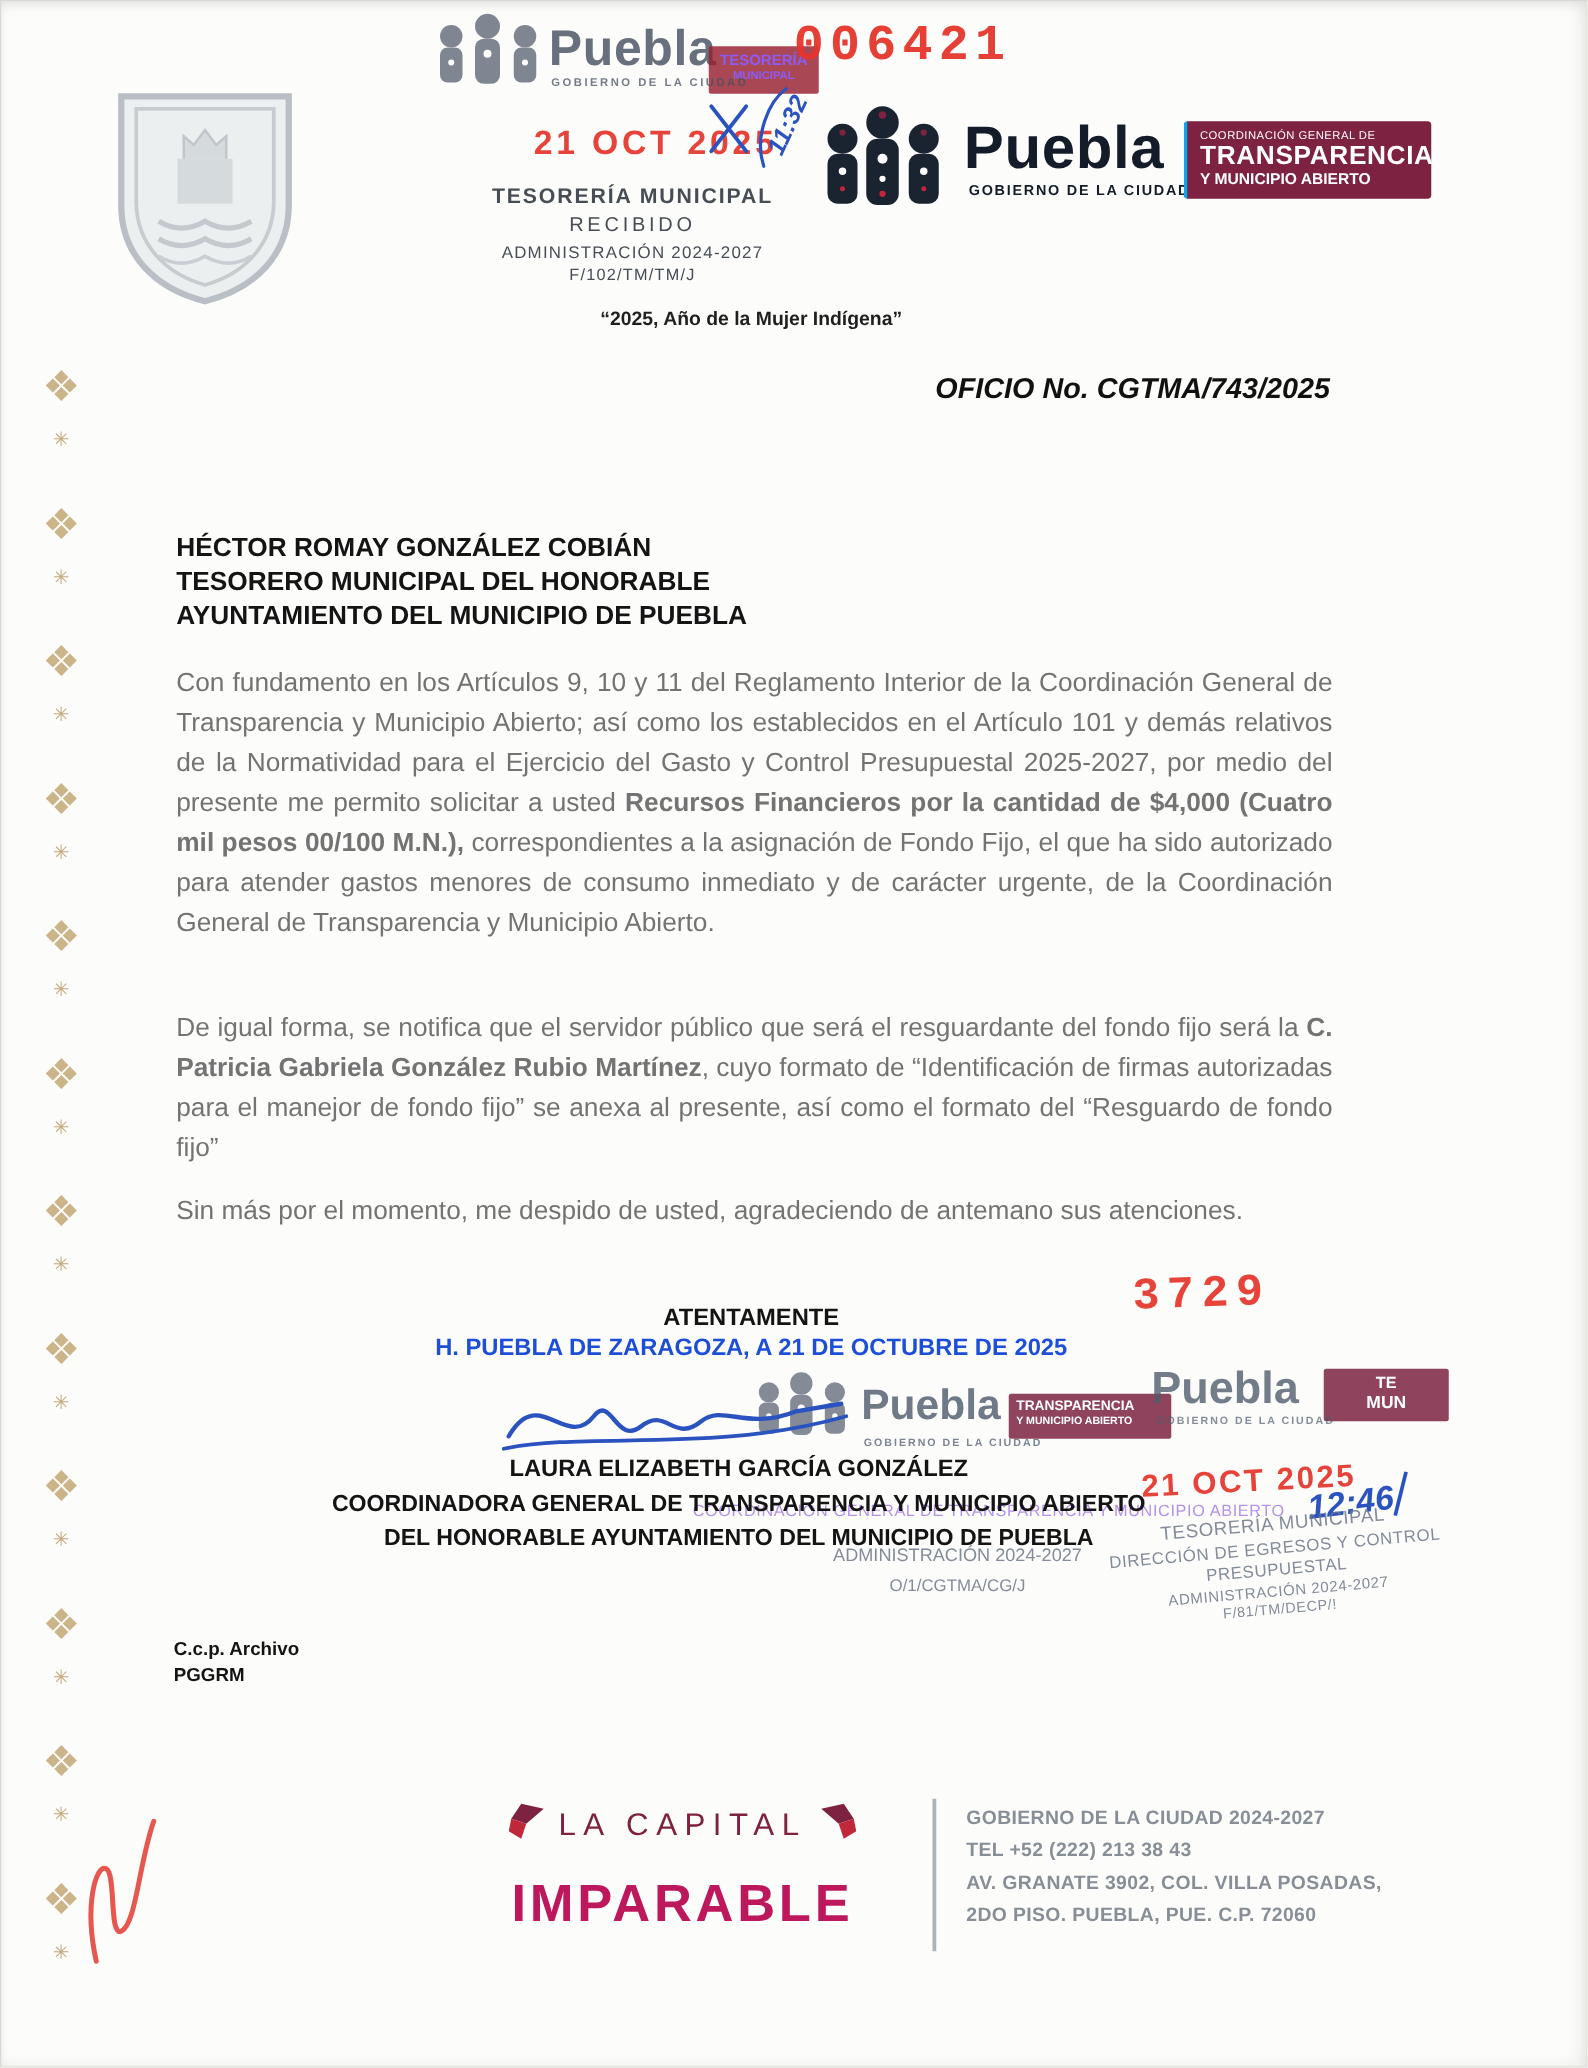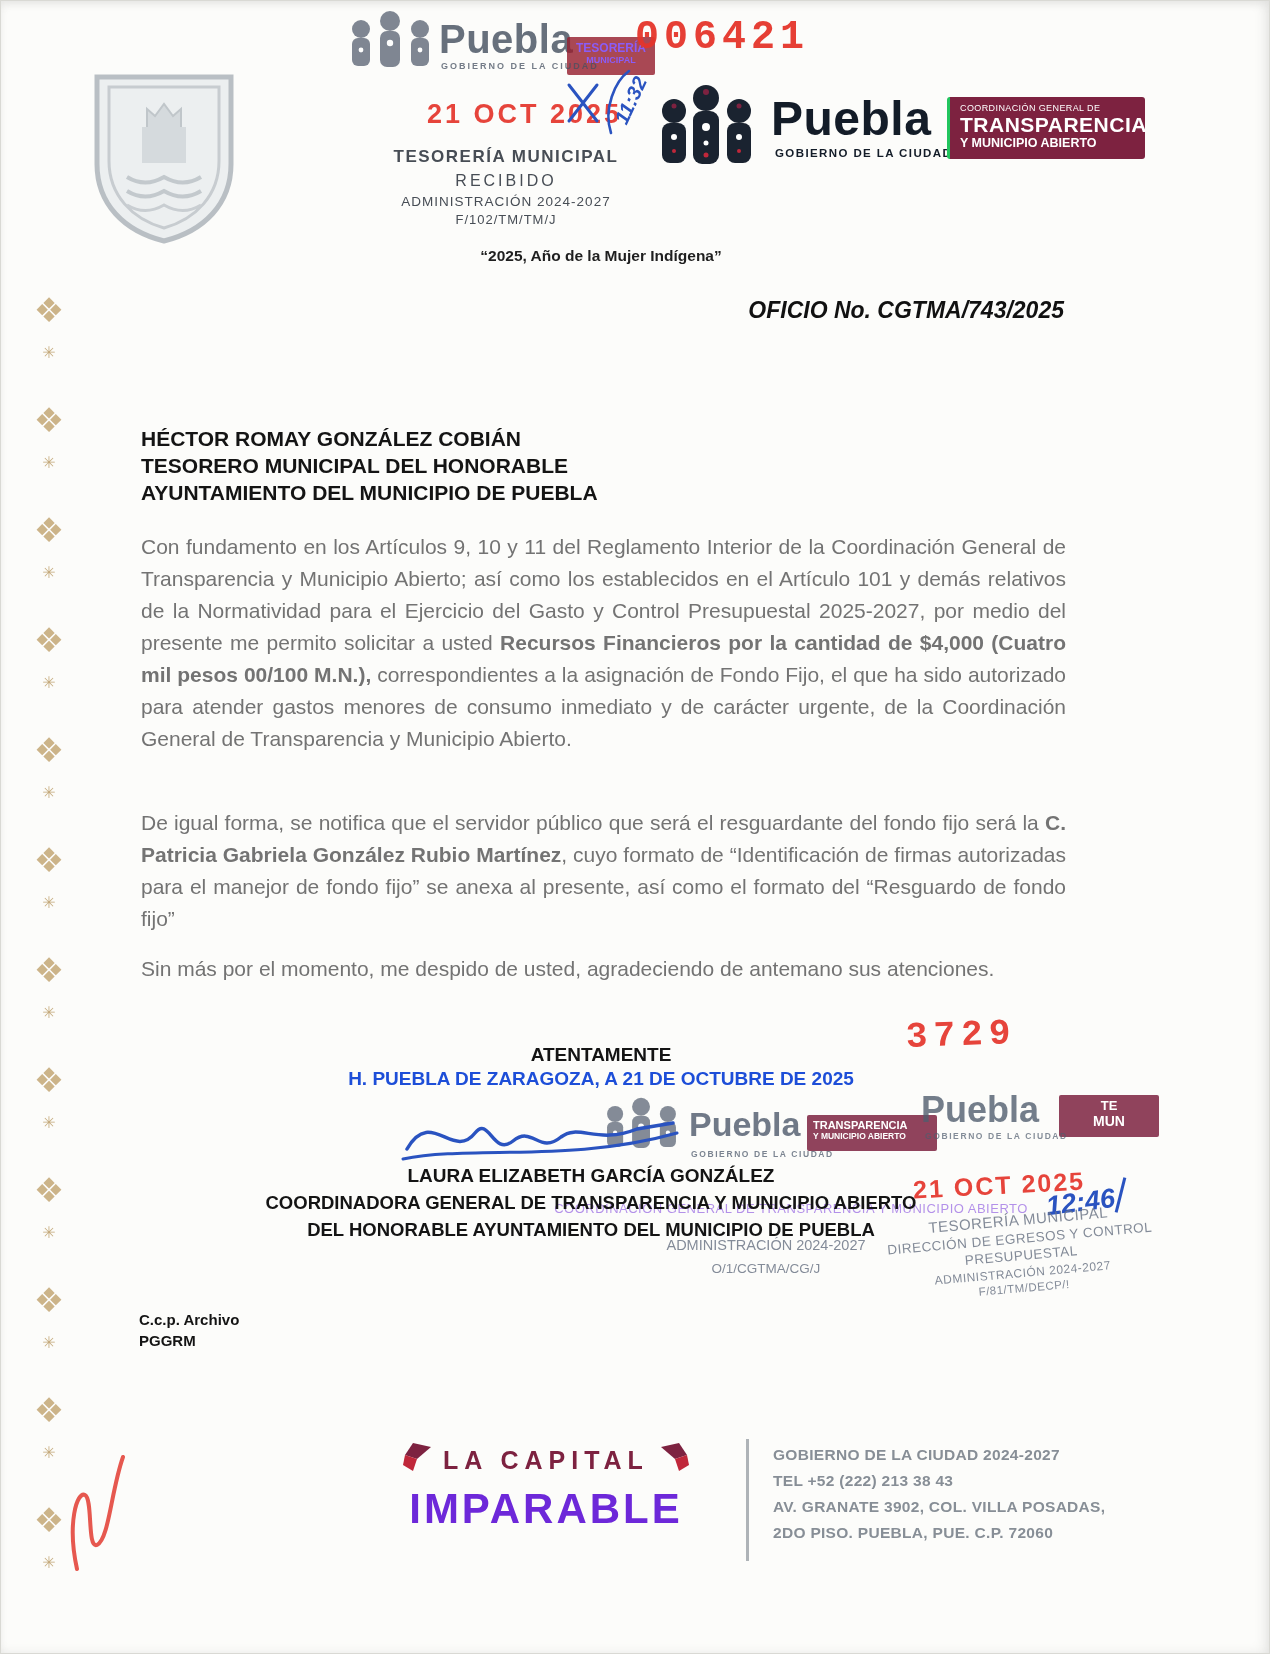--- a/index.html
+++ b/index.html
@@ -131,21 +131,21 @@
         </g>
       <g fill="#c0273a">
           <circle cx="57" cy="74" r="2.5"></circle>
           <circle cx="25" cy="70" r="2"></circle>
           <circle cx="90" cy="70" r="2"></circle>
         </g>
     </svg>
   </div>
   <div class="abs" style="left:770px;top:90px;font-size:48px;font-weight:800;color:#131c28;letter-spacing:.5px">Puebla</div>
   <div class="abs b" style="left:774px;top:146px;font-size:11.5px;letter-spacing:1.4px;color:#131c28">GOBIERNO DE LA CIUDAD</div>
-  <div class="abs maroon-box" style="left:946px;top:96px;width:198px;height:62px;padding:6px 10px;border-left:3px solid #22c55e">
+  <div class="abs maroon-box" style="left:946px;top:96px;width:198px;height:62px;padding:6px 10px;border-left:3px solid #0ea5e9">
     <div style="font-size:9px;letter-spacing:.4px">COORDINACIÓN GENERAL DE</div>
     <div style="font-size:21px;font-weight:800;letter-spacing:.5px;line-height:23px">TRANSPARENCIA</div>
     <div style="font-size:12.5px;font-weight:800">Y MUNICIPIO ABIERTO</div>
   </div>
 
   <div class="abs ctr b" style="left:350px;top:246px;width:500px;font-size:15.5px;color:#1f1f1f">“2025, Año de la Mujer Indígena”</div>
 
   <div class="abs rt it" style="left:600px;top:296px;width:463px;font-size:23px;font-weight:600;color:#111">OFICIO No. CGTMA/743/2025</div>
 
   <div class="abs" style="left:140px;top:424px;font-size:21px;font-weight:bold;line-height:27px;color:#141414">
@@ -228,29 +228,29 @@
   </div>
 
   <div class="abs" style="left:380px;top:1440px;width:330px">
     <div style="display:flex;align-items:center;justify-content:center;gap:10px">
       <span>
         <svg width="30" height="34" viewBox="0 0 30 34">
           <path d="M28 6 L10 2 L2 14 L14 18 Z" fill="#7d2240"></path>
           <path d="M2 14 L14 18 L10 30 L0 24 Z" fill="#c0273a"></path>
         </svg>
       </span>
-      <span style="font-size:25px;font-weight:700;letter-spacing:6px;color:#7d2240">LA CAPITAL</span>
+      <span style="font-size:25px;font-weight:400;letter-spacing:6px;color:#7d2240">LA CAPITAL</span>
       <span style="transform:scaleX(-1);display:inline-block">
         <svg width="30" height="34" viewBox="0 0 30 34">
           <path d="M28 6 L10 2 L2 14 L14 18 Z" fill="#7d2240"></path>
           <path d="M2 14 L14 18 L10 30 L0 24 Z" fill="#c0273a"></path>
         </svg>
       </span>
     </div>
-    <div class="ctr" style="font-size:42px;font-weight:800;letter-spacing:3px;color:#6d28d9;margin-top:6px">IMPARABLE</div>
+    <div class="ctr" style="font-size:42px;font-weight:800;letter-spacing:3px;color:#be185d;margin-top:19px">IMPARABLE</div>
   </div>
 
   <div class="abs" style="left:745px;top:1438px;width:3px;height:122px;background:#9aa0a6;opacity:.8"></div>
   <div class="abs b" style="left:772px;top:1441px;font-size:15.5px;line-height:26px;letter-spacing:.3px;color:#878e96">
     <div>GOBIERNO DE LA CIUDAD 2024-2027</div>
     <div>TEL +52 (222) 213 38 43</div>
     <div>AV. GRANATE 3902, COL. VILLA POSADAS,</div>
     <div>2DO PISO. PUEBLA, PUE. C.P. 72060</div>
   </div>
 

